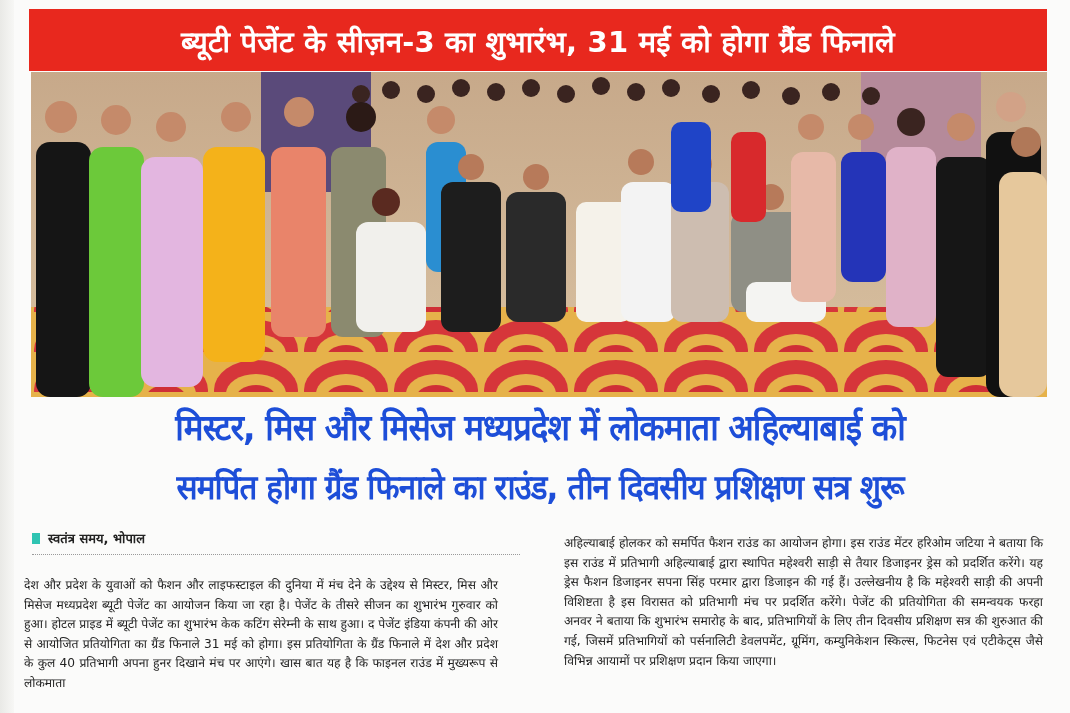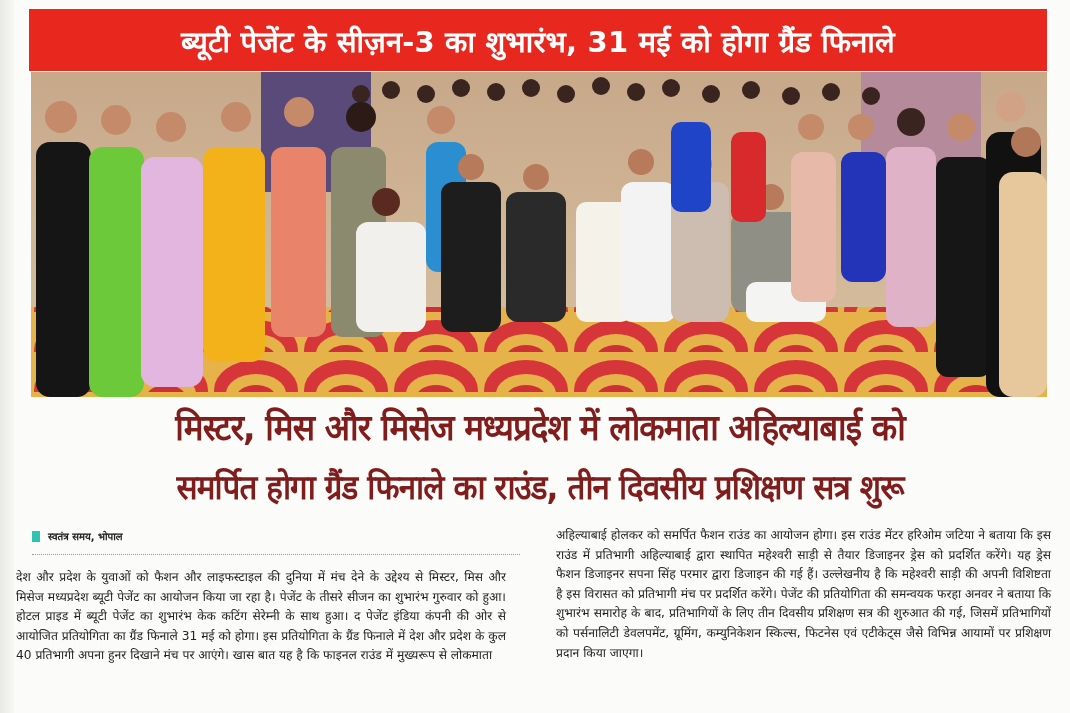--- a/index.html
+++ b/index.html
@@ -15,37 +15,37 @@
     font-weight:bold; font-size:29px; letter-spacing:0.2px; white-space:nowrap;
     font-family:"DejaVu Sans",sans-serif;
   }
   .photo {
     position:absolute; left:31px; top:72px; width:1016px; height:325px; overflow:hidden;
     background:#c9b08f;
   }
   .photo svg { display:block; }
   .headline {
     position:absolute; left:20px; top:398px; width:1040px; text-align:center;
-    font-family:"DejaVu Sans",sans-serif; font-weight:bold; color:#7f1d1d;
+    font-family:"DejaVu Sans",sans-serif; font-weight:bold; color:#1d4ed8;
   }
   .headline .l1 { font-size:36px; line-height:60px; letter-spacing:-1px; transform:scaleX(0.92); transform-origin:center; white-space:nowrap;}
   .headline .l2 { font-size:34px; line-height:58px; letter-spacing:-1px; transform:scaleX(0.92); transform-origin:center; white-space:nowrap;}
   .dateline {
     position:absolute; left:32px; top:529px; display:flex; align-items:center; gap:8px;
-    font-size:10px; font-weight:bold; color:#222;
+    font-size:13px; font-weight:bold; color:#222;
   }
   .dateline .mark { width:8px; height:11px; background:#2fc4b2; display:inline-block; }
   .rule { position:absolute; left:32px; top:554px; width:488px; border-top:1px dotted #9a9a9a; }
   .col {
     position:absolute; font-size:12.2px; line-height:19.6px; color:#222; text-align:justify;
     font-family:"DejaVu Sans",sans-serif;
   }
   .col.left { left:16px; top:568px; width:490px; }
   .col.right { left:556px; top:526px; width:495px; }
-  .col p { margin:0; }
+  .col p { margin:8px; }
 </style>
 </head>
 <body>
 
 <div class="left-edge"></div>
 
 <div class="banner">
   <span>ब्यूटी पेजेंट के सीज़न-3 का शुभारंभ, 31 मई को होगा ग्रैंड फिनाले</span>
 </div>
 

